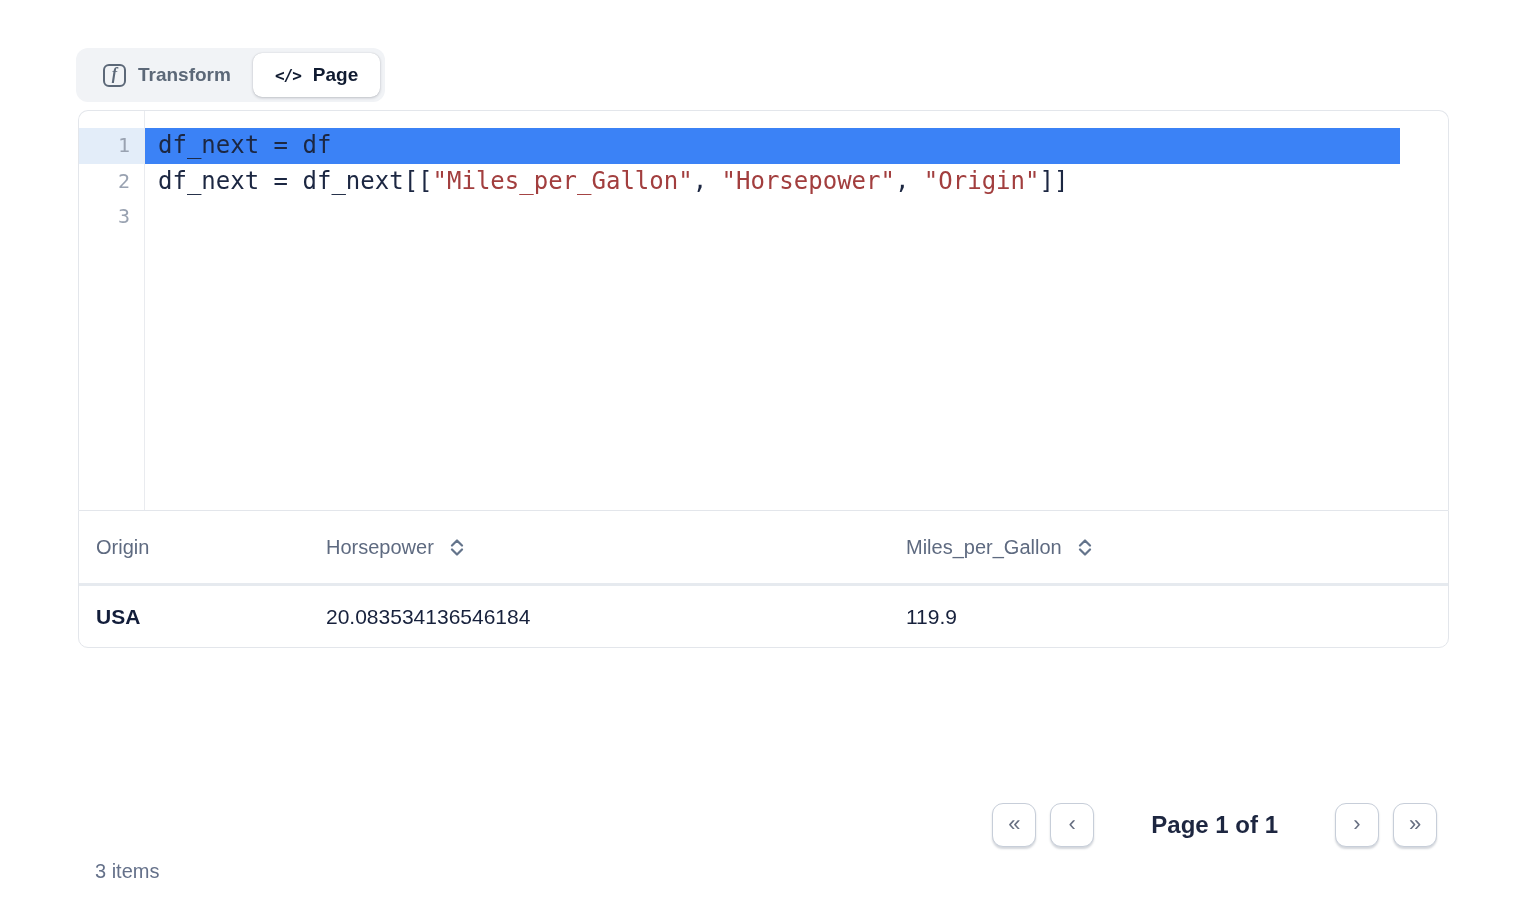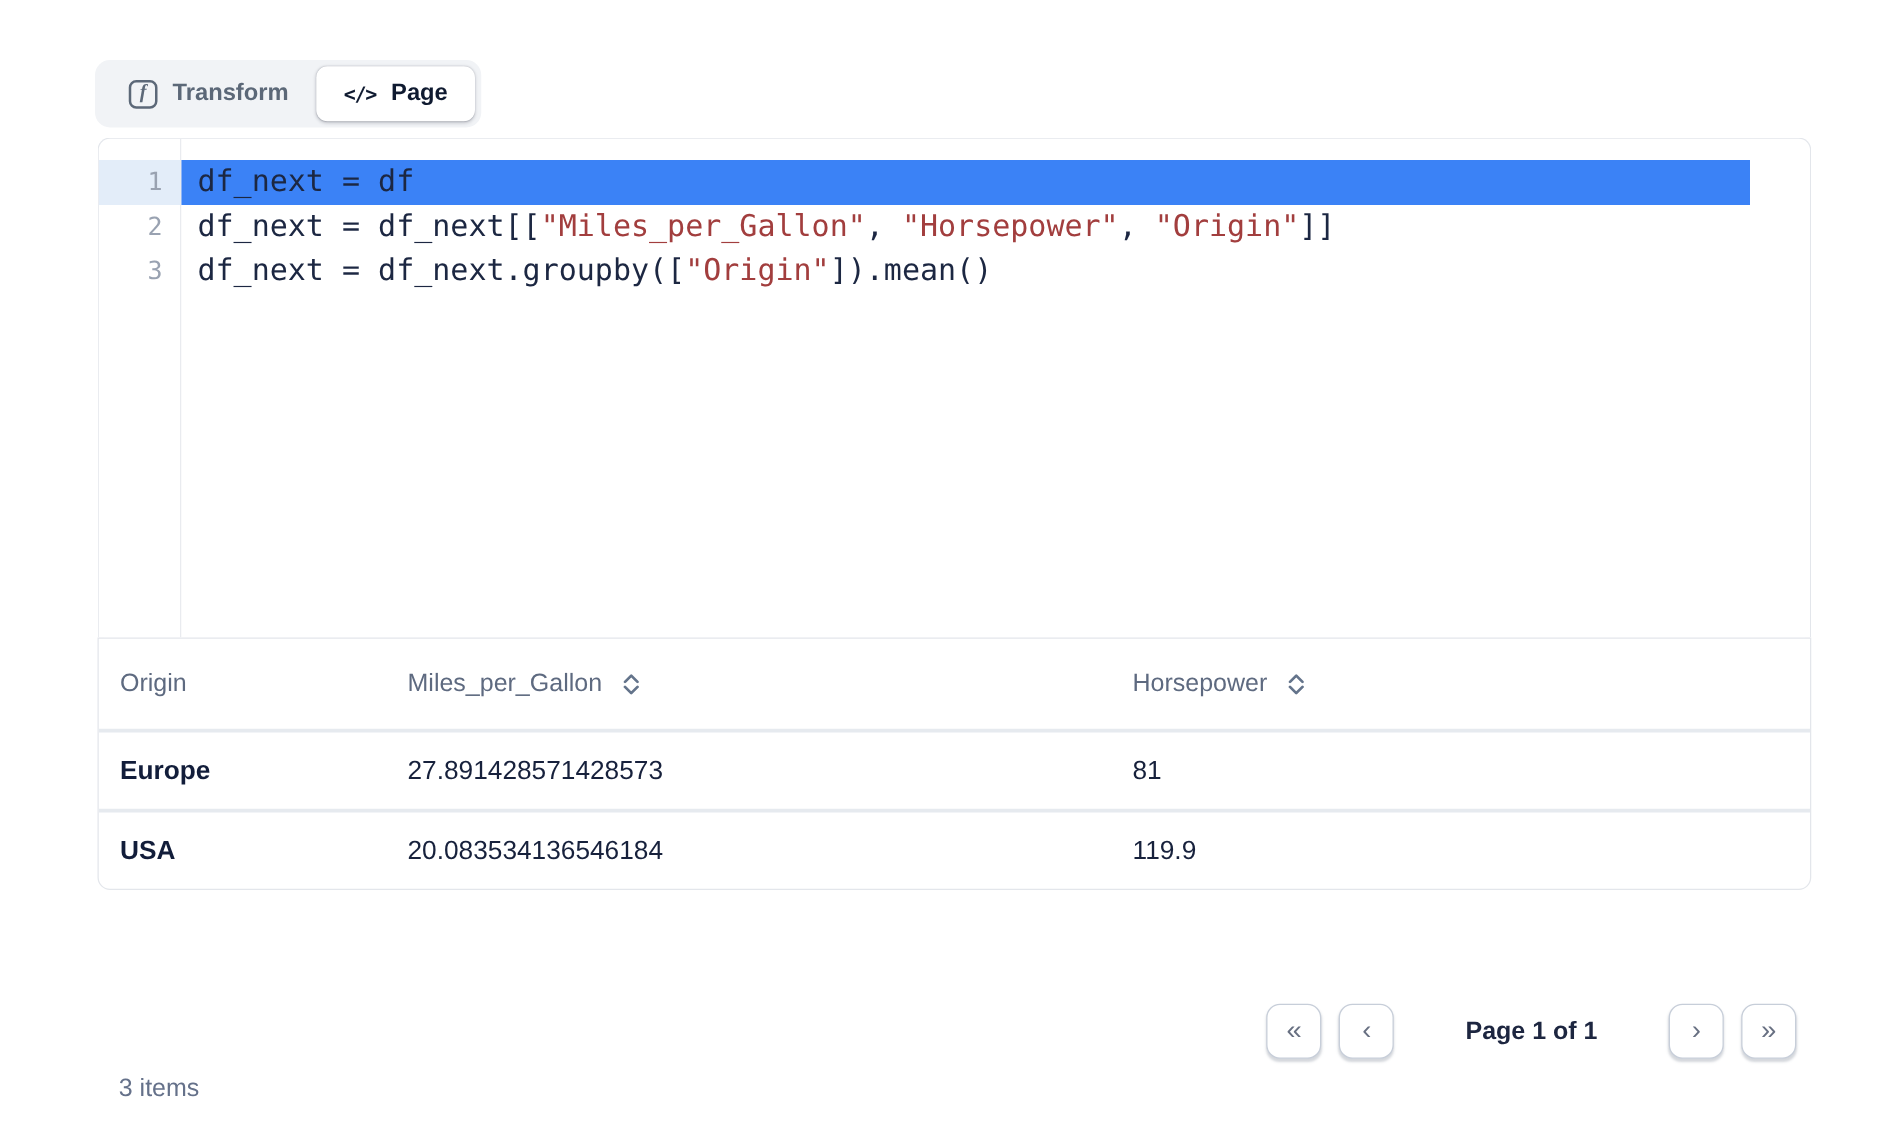--- a/index.html
+++ b/index.html
@@ -42,21 +42,21 @@
   .t-row .td { padding-left:17px; font-size:21px; color:#17213c; }
   .t-row .td.origin { font-weight:700; color:#121d3a; }
 
   
   .items-count { position:absolute; left:95px; top:815px; font-size:20px; color:#65718a;margin-top:45px; }
   .pager { position:absolute; right:79px; top:803px; display:flex; align-items:center; gap:14px; }
   .pg-btn { width:44px; height:44px; background:#fff; border:1px solid #c7ced9; border-radius:11px;
             display:flex; align-items:center; justify-content:center; cursor:pointer;
             box-shadow:0 2px 2px rgba(100,110,130,.28); }
   .pg-btn span { font-size:22px; color:#687082; line-height:1; padding-bottom:3px; }
-  .page-label { font-size:20px; font-weight:700; color:#1d2640; margin:0 43px; }
+  .page-label { font-size:24px; font-weight:700; color:#1d2640; margin:0 43px; }
 </style>
 </head>
 <body>
 
 <div class="stage">
 
   <div class="tabbar">
     <div class="tab">
       <span class="fn-icon">f</span>
       <span>Transform</span>
@@ -69,58 +69,52 @@
 
   <div class="editor">
     <div class="gutter">
       <span class="num hl">1</span>
       <span class="num">2</span>
       <span class="num">3</span>
     </div>
     <div class="code-area">
       <div class="code-line hl"><span>df_next = df</span></div>
       <div class="code-line"><span>df_next = df_next[[</span><span class="tok-str">"Miles_per_Gallon"</span><span>, </span><span class="tok-str">"Horsepower"</span><span>, </span><span class="tok-str">"Origin"</span><span>]]</span></div>
-      <div class="code-line"><span>df_next = df_next.groupby([</span><span class="tok-str">"Origin"</span><span>]).mean()</span></div>
     </div>
   </div>
 
   <div class="datatable">
     <div class="t-head">
       <div class="th">
         <span>Origin</span>
+      </div>
+      <div class="th">
+        <span>Horsepower</span>
+        <span class="sort-icon">
+          <svg width="14" height="8" viewBox="0 0 14 8">
+              <path d="M2 6.5 L7 1.5 L12 6.5" fill="none" stroke="#64748b" stroke-width="2.2" stroke-linecap="round" stroke-linejoin="round"></path>
+            </svg>
+          <svg width="14" height="8" viewBox="0 0 14 8">
+              <path d="M2 1.5 L7 6.5 L12 1.5" fill="none" stroke="#64748b" stroke-width="2.2" stroke-linecap="round" stroke-linejoin="round"></path>
+            </svg>
+        </span>
       </div>
       <div class="th">
         <span>Miles_per_Gallon</span>
         <span class="sort-icon">
           <svg width="14" height="8" viewBox="0 0 14 8">
               <path d="M2 6.5 L7 1.5 L12 6.5" fill="none" stroke="#64748b" stroke-width="2.2" stroke-linecap="round" stroke-linejoin="round"></path>
             </svg>
           <svg width="14" height="8" viewBox="0 0 14 8">
               <path d="M2 1.5 L7 6.5 L12 1.5" fill="none" stroke="#64748b" stroke-width="2.2" stroke-linecap="round" stroke-linejoin="round"></path>
             </svg>
         </span>
       </div>
-      <div class="th">
-        <span>Horsepower</span>
-        <span class="sort-icon">
-          <svg width="14" height="8" viewBox="0 0 14 8">
-              <path d="M2 6.5 L7 1.5 L12 6.5" fill="none" stroke="#64748b" stroke-width="2.2" stroke-linecap="round" stroke-linejoin="round"></path>
-            </svg>
-          <svg width="14" height="8" viewBox="0 0 14 8">
-              <path d="M2 1.5 L7 6.5 L12 1.5" fill="none" stroke="#64748b" stroke-width="2.2" stroke-linecap="round" stroke-linejoin="round"></path>
-            </svg>
-        </span>
-      </div>
     </div>
 
-    <div class="t-row">
-      <div class="td origin">Europe</div>
-      <div class="td">27.891428571428573</div>
-      <div class="td">81</div>
-    </div>
     <div class="t-row">
       <div class="td origin">USA</div>
       <div class="td">20.083534136546184</div>
       <div class="td">119.9</div>
     </div>
   </div>
 
   <div class="items-count">3 items</div>
 
   <div class="pager">

